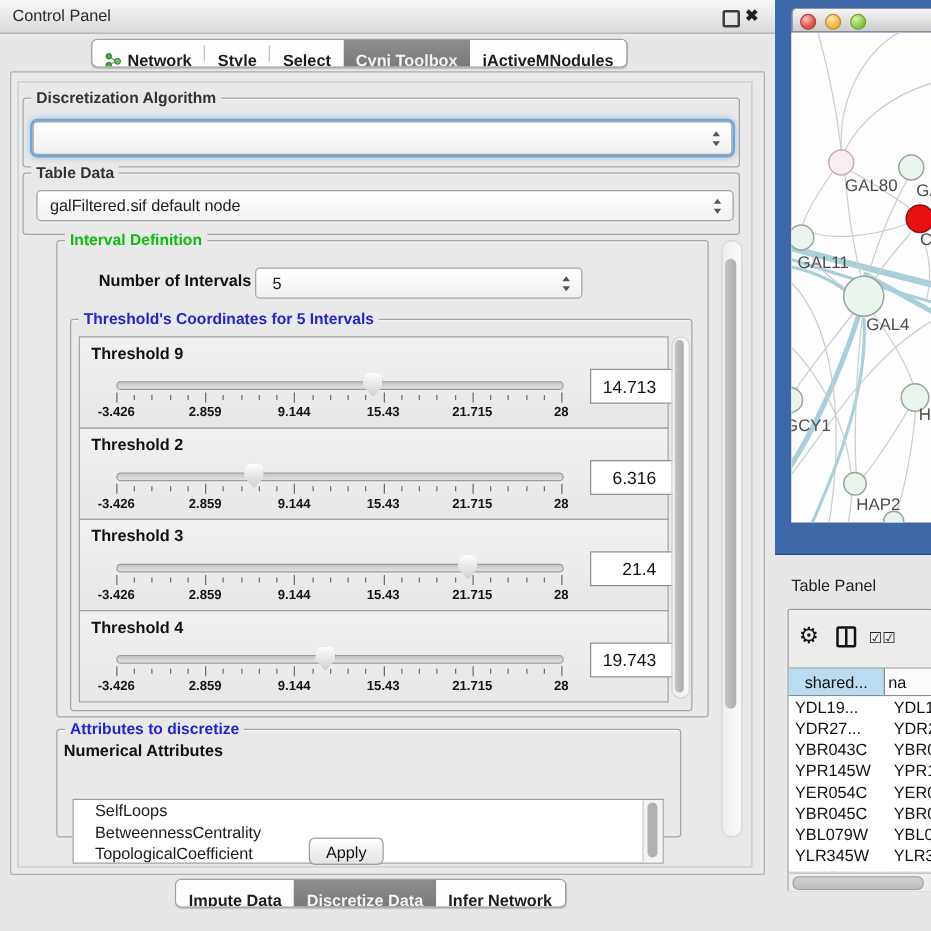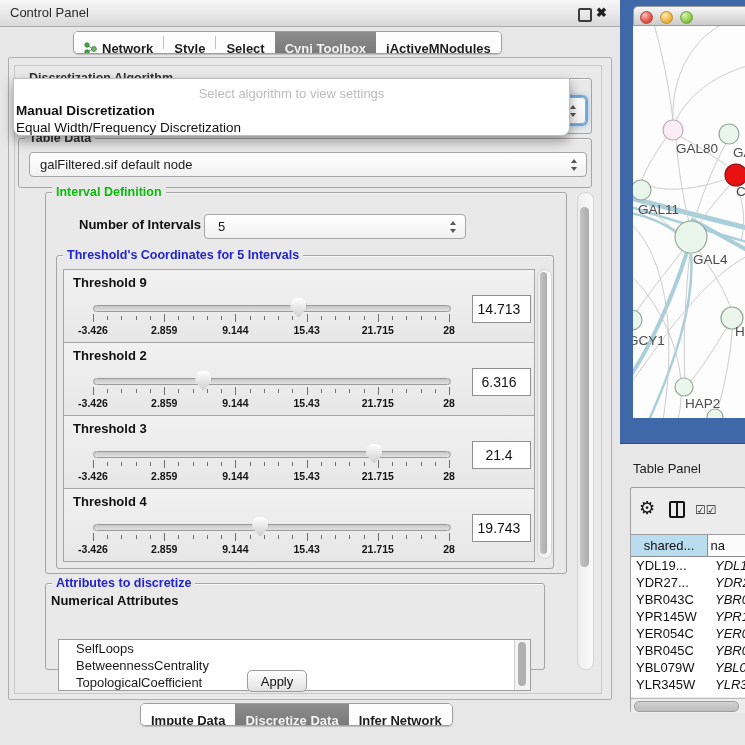--- a/index.html
+++ b/index.html
@@ -67,21 +67,21 @@
   .slider-thumb{position:absolute;top:1px;width:16px;height:19px;
     background:linear-gradient(#ffffff,#cfcfcf);
     clip-path:polygon(0 30%,12% 8%,32% 0,68% 0,88% 8%,100% 30%,100% 55%,55% 100%,45% 100%,0 55%);
     filter:drop-shadow(0 0 1px #767676);}
   .tickrow{position:absolute;left:0;top:16px;width:100%;height:10px;}
   .tick{position:absolute;width:1px;background:#6e6e6e;top:3px;height:4px;}
   .tick.major{top:1px;height:8px;}
   .ticklabels{position:absolute;left:0;top:27px;width:100%;height:12px;}
   .ticklabels span{position:absolute;transform:translateX(-50%);font-size:10.5px;font-weight:700;color:#141414;white-space:nowrap;}
   .value-box{position:absolute;left:408px;top:25px;width:52px;height:26px;background:#fff;border:1px solid #8f8f8f;
-    font-size:14px;color:#111;text-align:center;line-height:26px;padding-right:5px;}
+    font-size:14px;color:#111;text-align:right;line-height:26px;padding-right:21px;}
 
   
   .attr-label{position:absolute;left:5px;top:9px;font-size:13px;font-weight:700;color:#111;}
   .attr-list{position:absolute;left:12px;top:31px;width:471px;height:50px;background:#fff;border:1px solid #9e9e9e;overflow:hidden;margin-top:24px;}
   .attr-item{height:17px;line-height:17px;font-size:13px;color:#1a1a1a;padding-left:17px;}
   .list-scroll{position:absolute;right:0;top:0;width:15px;height:100%;background:#f3f3f3;border-left:1px solid #d0d0d0;}
   .list-scroll .thumb{position:absolute;left:3px;top:2px;width:8px;height:44px;background:#b0b0b0;border-radius:4px;}
 
   .apply-btn{position:absolute;left:247px;top:670px;width:60px;height:22px;
     background:linear-gradient(#fefefe,#e2e2e2);border:1px solid #9c9c9c;border-radius:5px;
@@ -112,21 +112,21 @@
   .split-icon{position:absolute;left:38px;top:13px;width:12px;height:13px;border:2px solid #121212;border-radius:2px;
     background:linear-gradient(#121212,#121212) center/2px 100% no-repeat;}
   .cbs-icon{position:absolute;left:64px;top:15px;font-size:12px;color:#222;letter-spacing:0px;}
   .tp-header{position:absolute;left:0;top:46px;width:100%;height:23px;display:flex;border-top:1px solid #9e9e9e;border-bottom:1px solid #8d8d8d;box-sizing:border-box;}
   .tp-h1{width:77px;background:#b9dcee;border-right:1px solid #8d8d8d;font-size:13px;color:#111;
     display:flex;align-items:center;justify-content:center;box-sizing:border-box;}
   .tp-h2{flex:1;background:#fbfbfb;font-size:13px;color:#111;display:flex;align-items:center;justify-content:flex-end;padding-right:20px;}
   .tp-rows{position:absolute;left:0;top:69px;width:100%;height:140px;background:#fff;overflow:hidden;}
   .tp-row{height:17px;display:flex;font-size:13px;color:#111;line-height:17px;}
   .tp-c1{width:77px;padding-left:5px;box-sizing:border-box;white-space:nowrap;overflow:hidden;}
-  .tp-c2{flex:1;padding-left:7px;white-space:nowrap;overflow:hidden;font-style:italic;}
+  .tp-c2{flex:1;padding-left:7px;white-space:nowrap;overflow:hidden;}
   .h-scrollbar{position:absolute;left:0;top:210px;width:100%;height:14px;background:#ededed;border-top:1px solid #bbb;}
   .h-scrollbar .thumb{position:absolute;left:3px;top:2px;width:103px;height:9px;background:linear-gradient(#d2d2d2,#bdbdbd);
     border:1px solid #9f9f9f;border-radius:5px;}
 
   svg text{font-family:"Liberation Sans",sans-serif;}
 </style>
 </head>
 <body>
 
 <div class="control-panel">
@@ -389,25 +389,20 @@
       <div class="attr-item">BetweennessCentrality</div>
       <div class="attr-item">TopologicalCoefficient</div>
       <div class="list-scroll">
           <div class="thumb"></div>
         </div>
     </div>
   </div>
 
   <button class="apply-btn">Apply</button>
 
-  <div class="algo-popup">
-    <div class="popup-placeholder">Select algorithm to view settings</div>
-    <div class="popup-item bold">Manual Discretization</div>
-    <div class="popup-item">Equal Width/Frequency Discretization</div>
-  </div>
 
   <div class="bottom-tabbar">
     <div class="tab-pill">
       <div class="tab">
           <span>Impute Data</span>
         </div>
       <div class="tab selected">
           <span>Discretize Data</span>
         </div>
       <div class="tab">

